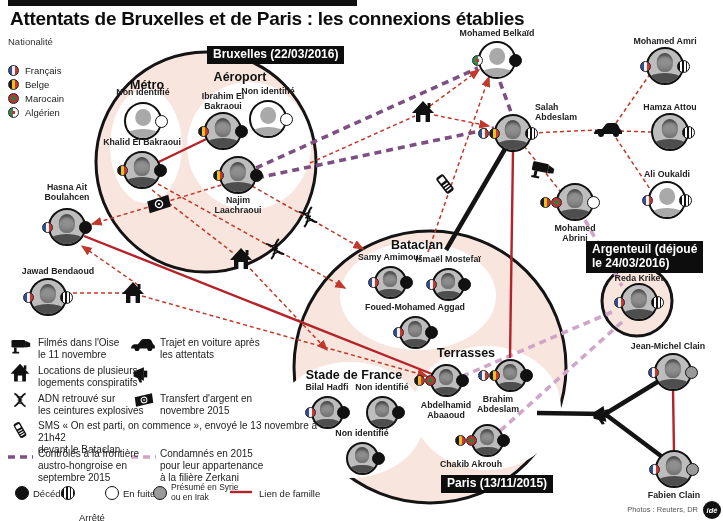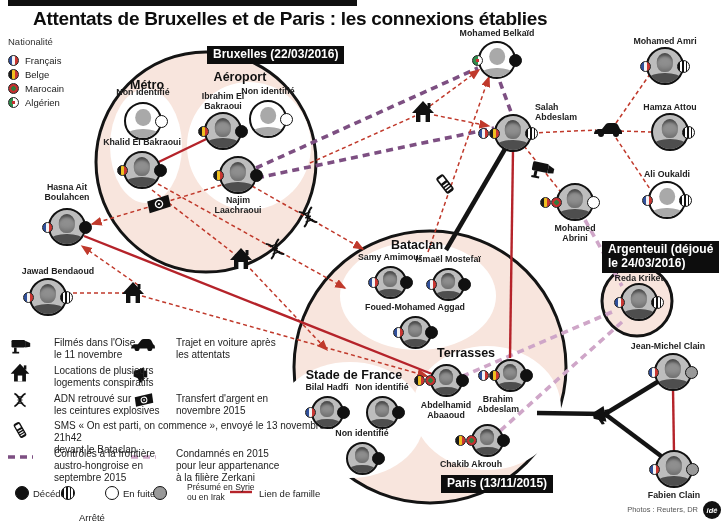--- a/index.html
+++ b/index.html
@@ -1,20 +1,20 @@
 <!DOCTYPE html>
 <html><head>
 <meta charset="utf-8">
 <style>
   html,body{margin:0;padding:0;background:#fff;}
   #page{position:relative;width:723px;height:521px;background:#fff;overflow:hidden;
         font-family:"Liberation Sans","DejaVu Sans",sans-serif;color:#111;}
-  .pre{white-space:pre-line;margin-left:16px;}
+  .pre{white-space:pre-line;}
   .topbar{position:absolute;left:8px;top:0;width:349px;height:6px;background:#101010;}
-  .title{position:absolute;left:10px;top:8px;font-size:19px;font-weight:700;letter-spacing:-0.3px;color:#0d0d0d;margin-left:23px;}
+  .title{position:absolute;left:10px;top:8px;font-size:19px;font-weight:700;letter-spacing:-0.3px;color:#0d0d0d;}
   svg{position:absolute;left:0;top:0;}
   .ring{fill:#f8e5dd;stroke:#141414;stroke-width:3px;}
   .sub{fill:#ffffff;}
   .fam{stroke:#b5232a;stroke-width:2.4px;fill:none;}
   .rd{stroke:#c0392b;stroke-width:1.5px;stroke-dasharray:4 3;fill:none;}
   .purple{stroke:#7d4f82;stroke-width:3.6px;stroke-dasharray:7 5;fill:none;}
   .pink{stroke:#cfa6c8;stroke-width:3.6px;stroke-dasharray:7 5;fill:none;}
   .blk{stroke:#141414;stroke-width:4.5px;fill:none;}
   .blackbox{position:absolute;background:#0d0d0d;color:#fff;font-weight:700;font-size:12px;
             padding:2px 6px;line-height:1.15;z-index:5;}
@@ -46,21 +46,21 @@
   .dz{background:radial-gradient(circle,#c53030 0 1.5px,rgba(0,0,0,0) 2px),linear-gradient(90deg,#2f8b4c 0 50%,#fff 50%);}
   .status{position:absolute;left:12px;top:-6.5px;width:13px;height:13px;border-radius:50%;
           border:1.5px solid #111;box-sizing:border-box;z-index:2;}
   .sm .status{left:10px;top:-6px;}
   .deceased{background:#111;}
   .arrested{background:repeating-linear-gradient(90deg,#111 0 1.8px,#fff 1.8px 3.8px);}
   .fugitive{background:#fff;}
   .syria{background:#999;}
   
   .natleg{position:absolute;left:8px;top:36px;z-index:4;font-size:9.5px;color:#222;}
-  .natleg .hd{font-size:9.5px;color:#333;margin-bottom:8px;}
+  .natleg .hd{font-size:9.5px;color:#333;margin-bottom:18px;}
   .natrow{display:flex;align-items:flex-start;gap:6px;height:14px;}
   
   .litem{position:absolute;font-size:10px;line-height:1.2;color:#222;z-index:4;}
   .sitem{position:absolute;font-size:9.5px;color:#222;z-index:4;}
   .sdot{position:absolute;width:14px;height:14px;border-radius:50%;border:1.5px solid #111;box-sizing:border-box;z-index:4;}
   .sources{position:absolute;left:8px;top:506px;font-size:7.5px;color:#555;z-index:4;}
   .credits{position:absolute;left:612px;top:505px;width:86px;text-align:right;font-size:7.5px;color:#555;z-index:4;}
   .ide{position:absolute;left:703px;top:501px;width:18px;height:18px;border-radius:50%;background:#111;color:#fff;
        font-size:7.5px;font-style:italic;font-weight:700;display:flex;align-items:center;justify-content:center;z-index:4;}
 </style>

